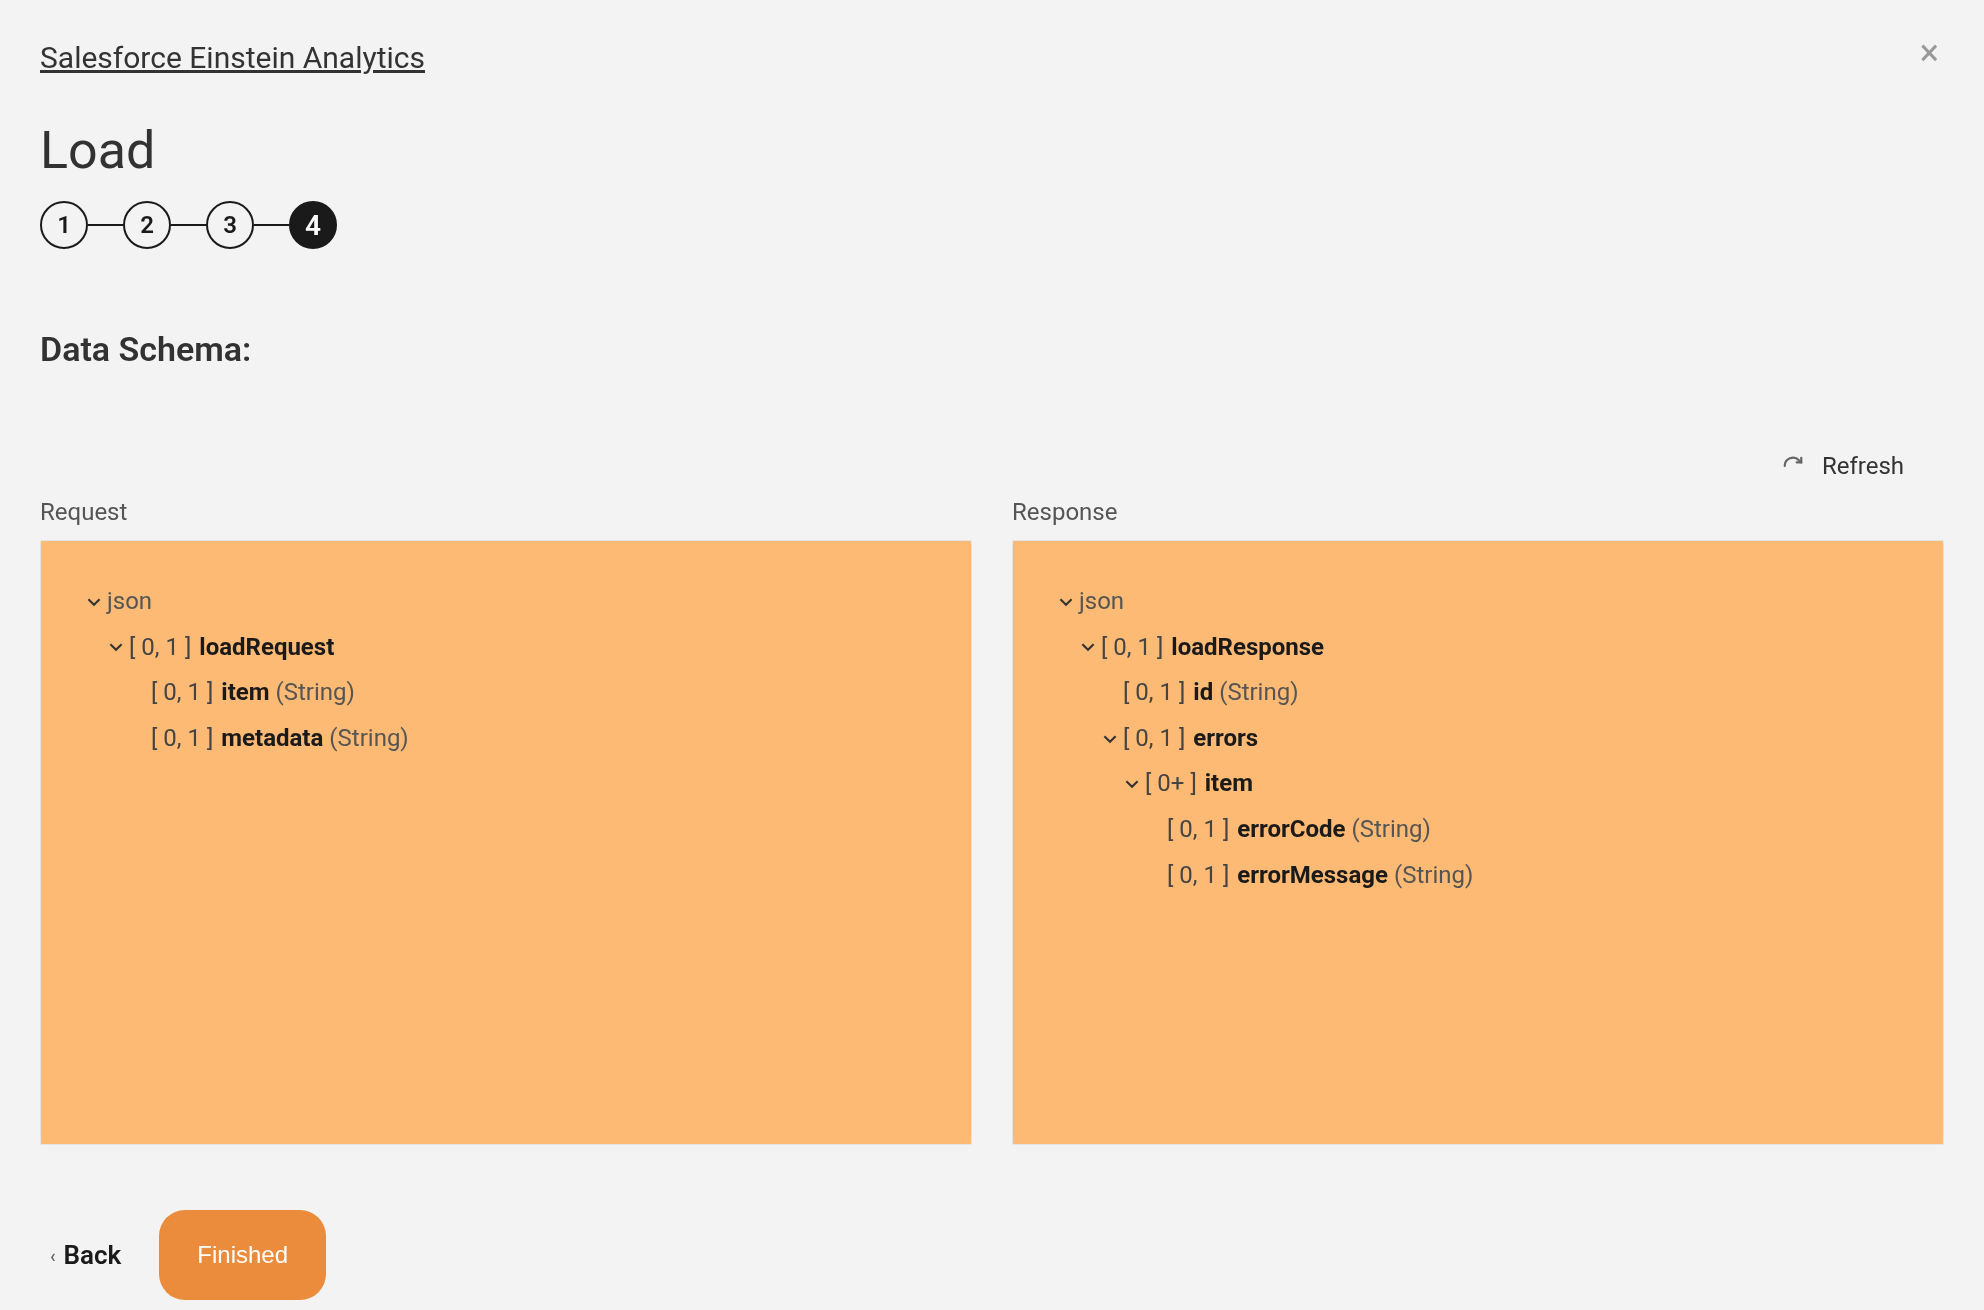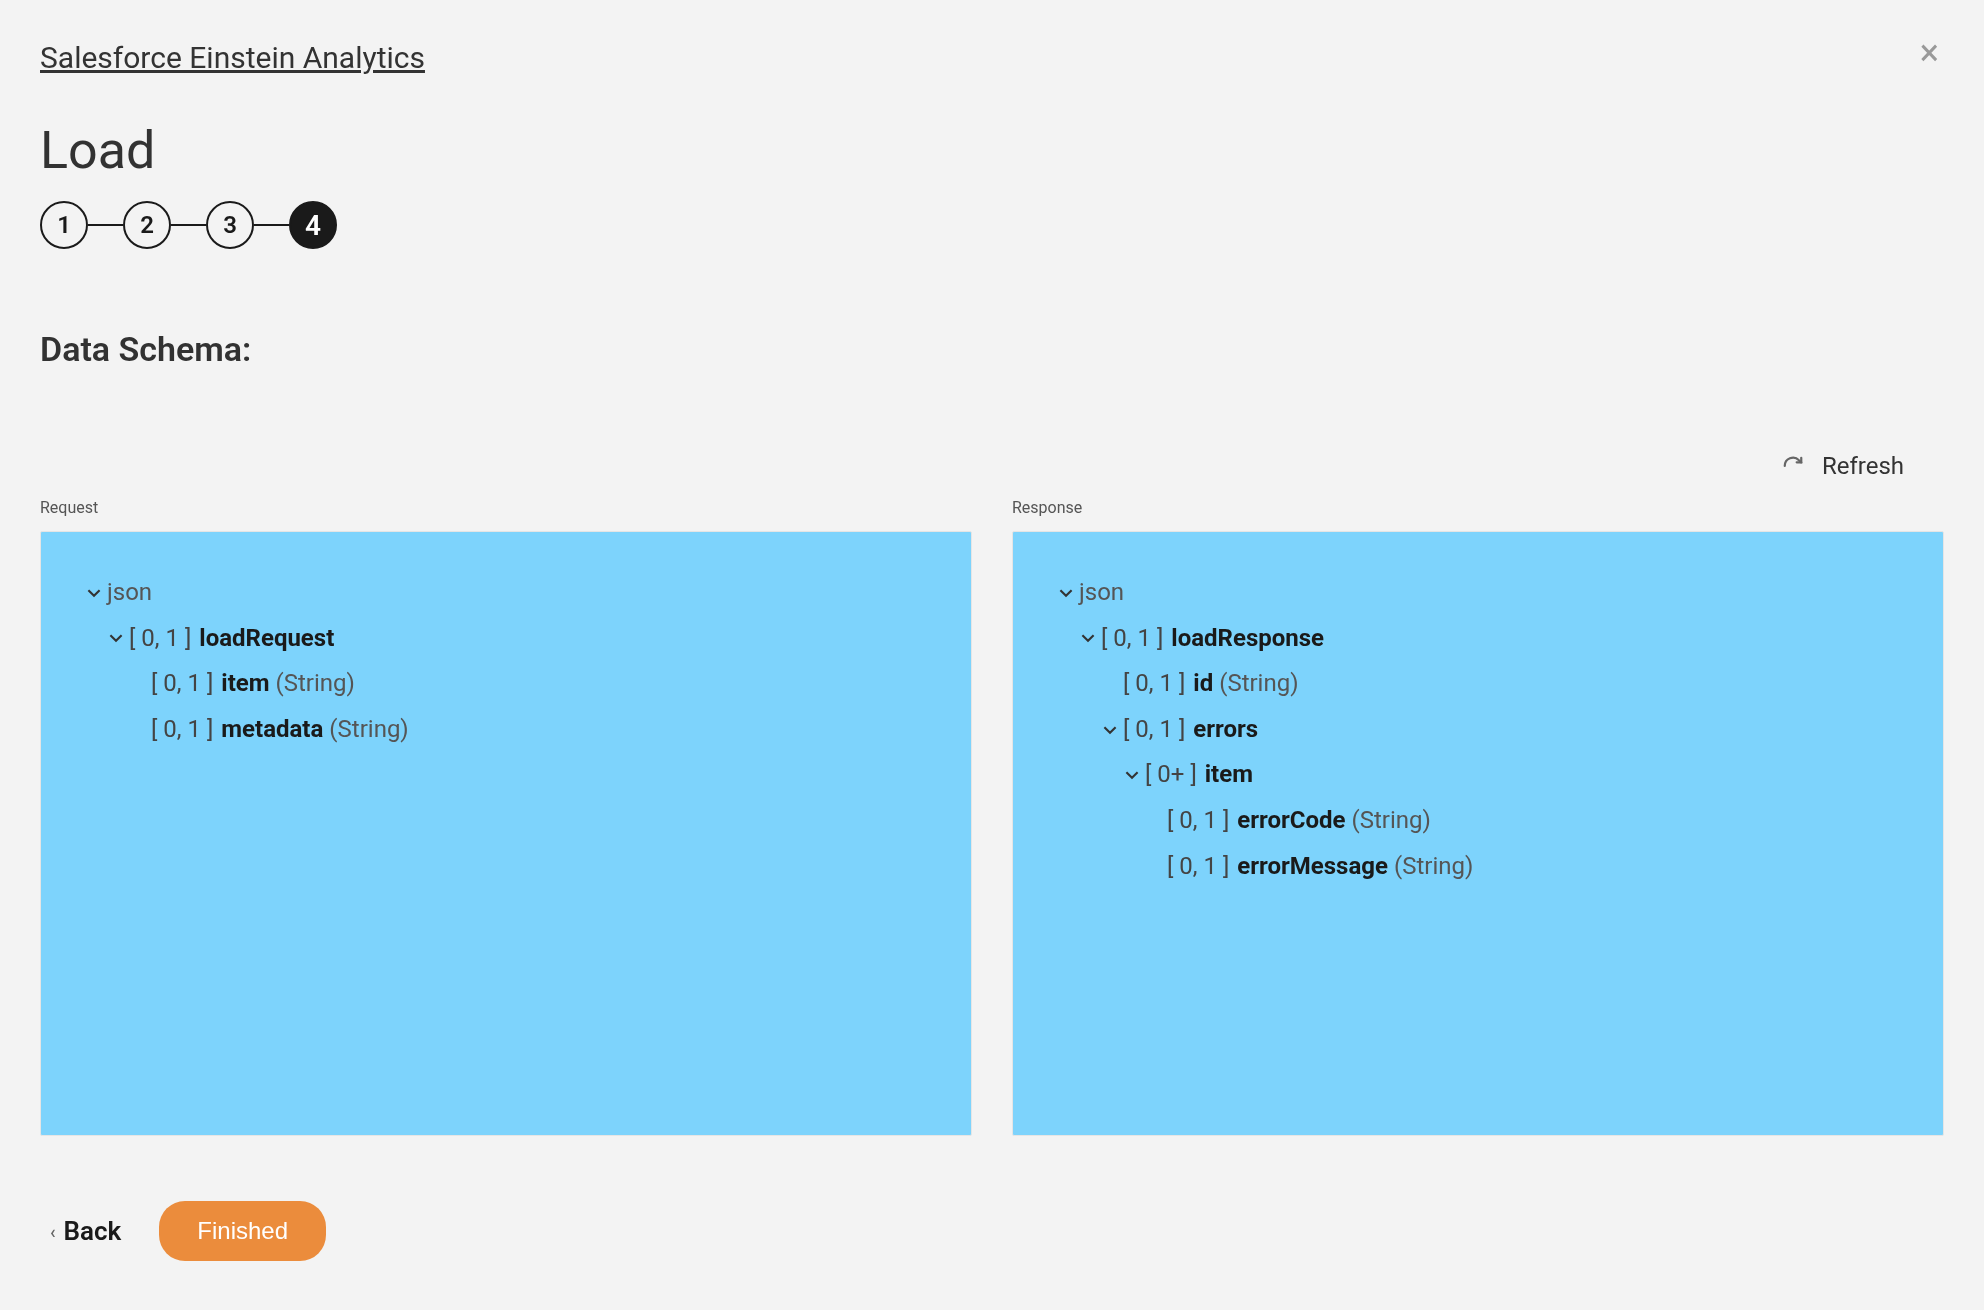--- a/index.html
+++ b/index.html
@@ -84,26 +84,26 @@
       color: #555;
     }
     .refresh-icon { width: 22px; height: 22px; }
     .refresh-label { font-size: 24px; color: #333; }
     .panels {
       display: flex;
       gap: 40px;
     }
     .panel-col { flex: 1; }
     .panel-label {
-      font-size: 16px;
+      font-size: 24px;
       color: #555;
       margin-bottom: 14px;
     }
     .panel {
-      background: #7dd3fc;
+      background: #fdba74;
       border: 1px solid #e5e5e5;
       border-radius: 2px;
       padding: 38px 40px;
       height: 605px;
     }
     .tree-row {
       display: flex;
       align-items: center;
       font-size: 24px;
       line-height: 1.9;
@@ -139,21 +139,21 @@
       gap: 8px;
       font-size: 26px;
       font-weight: 600;
       color: #1a1a1a;
       cursor: pointer;
     }
     .back-chevron { font-size: 18px; color: #666; }
     .btn {
       border: none;
       border-radius: 26px;
-      padding: 16px 38px;
+      padding: 31px 38px;
       font-size: 24px;
       font-weight: 500;
       cursor: pointer;
     }
     .btn-primary { background: #EB8C3C; color: #fff; }
     .btn-secondary { background: #999; color: #fff; padding: 14px 42px; }
   </style>
 </head>
 <body>
 

